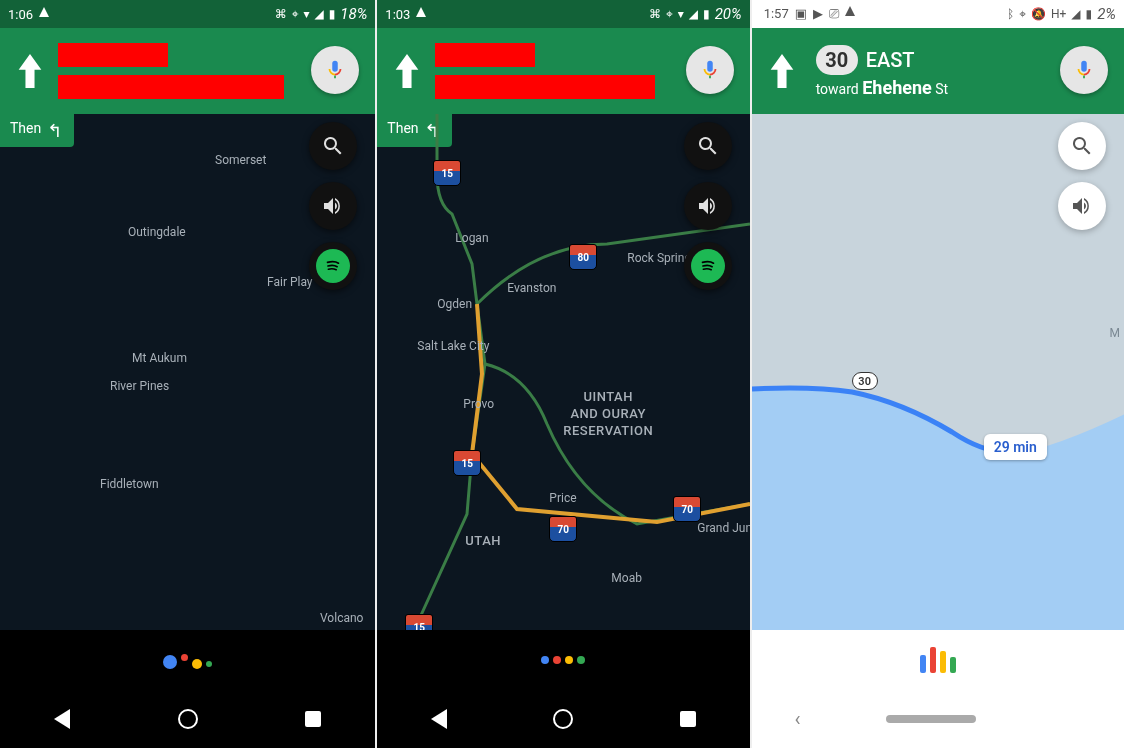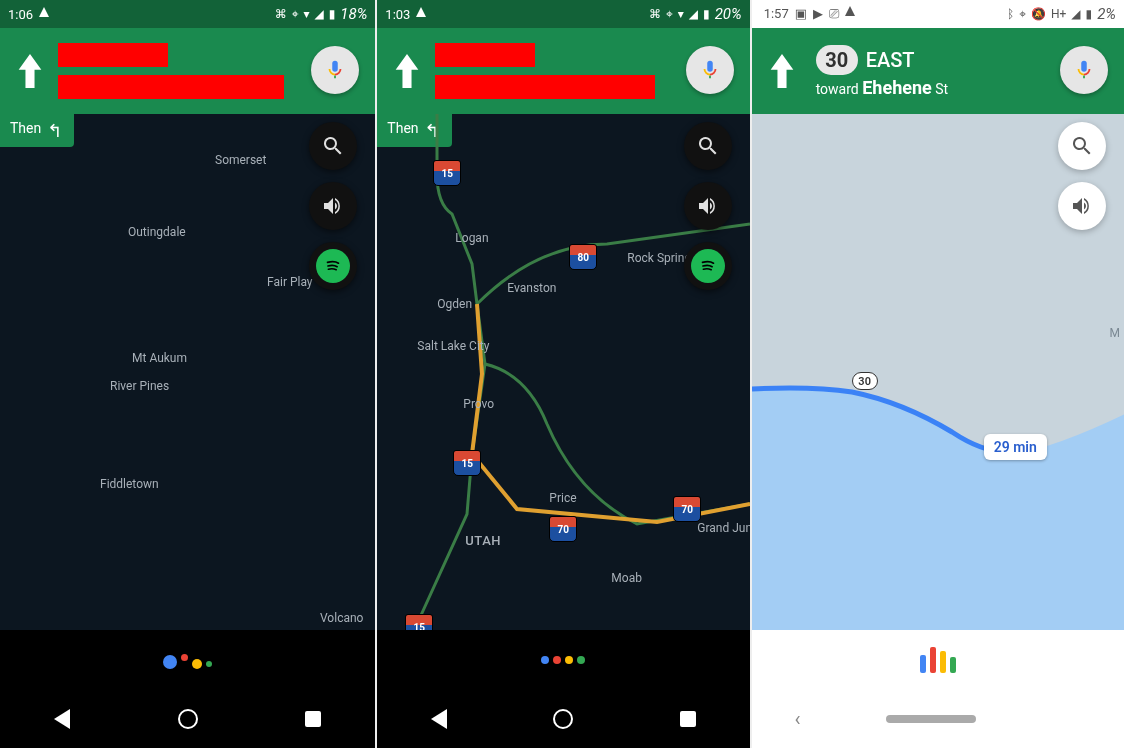--- a/index.html
+++ b/index.html
@@ -269,20 +269,23 @@
     <div class="map-label" style="left:78px;top:80px">Logan</div>
     <div class="map-label" style="left:250px;top:100px">Rock Springs</div>
     <div class="map-label" style="left:130px;top:130px">Evanston</div>
     <div class="map-label" style="left:60px;top:146px">Ogden</div>
     <div class="map-label" style="left:40px;top:188px">Salt Lake City</div>
     <div class="map-label" style="left:86px;top:246px">Provo</div>
     <div class="map-label" style="left:172px;top:340px">Price</div>
     <div class="map-label big" style="left:88px;top:382px">UTAH</div>
     <div class="map-label" style="left:234px;top:420px">Moab</div>
     <div class="map-label" style="left:320px;top:370px">Grand Junction</div>
+    <div class="map-label big" style="left:186px;top:238px;line-height:1.3;white-space:pre">UINTAH
+AND OURAY
+RESERVATION</div>
 
     <div class="route-shield shield-i" style="left:56px;top:46px">
         <span>15</span>
       </div>
     <div class="route-shield shield-i" style="left:192px;top:130px">
         <span>80</span>
       </div>
     <div class="route-shield shield-i" style="left:76px;top:336px">
         <span>15</span>
       </div>

